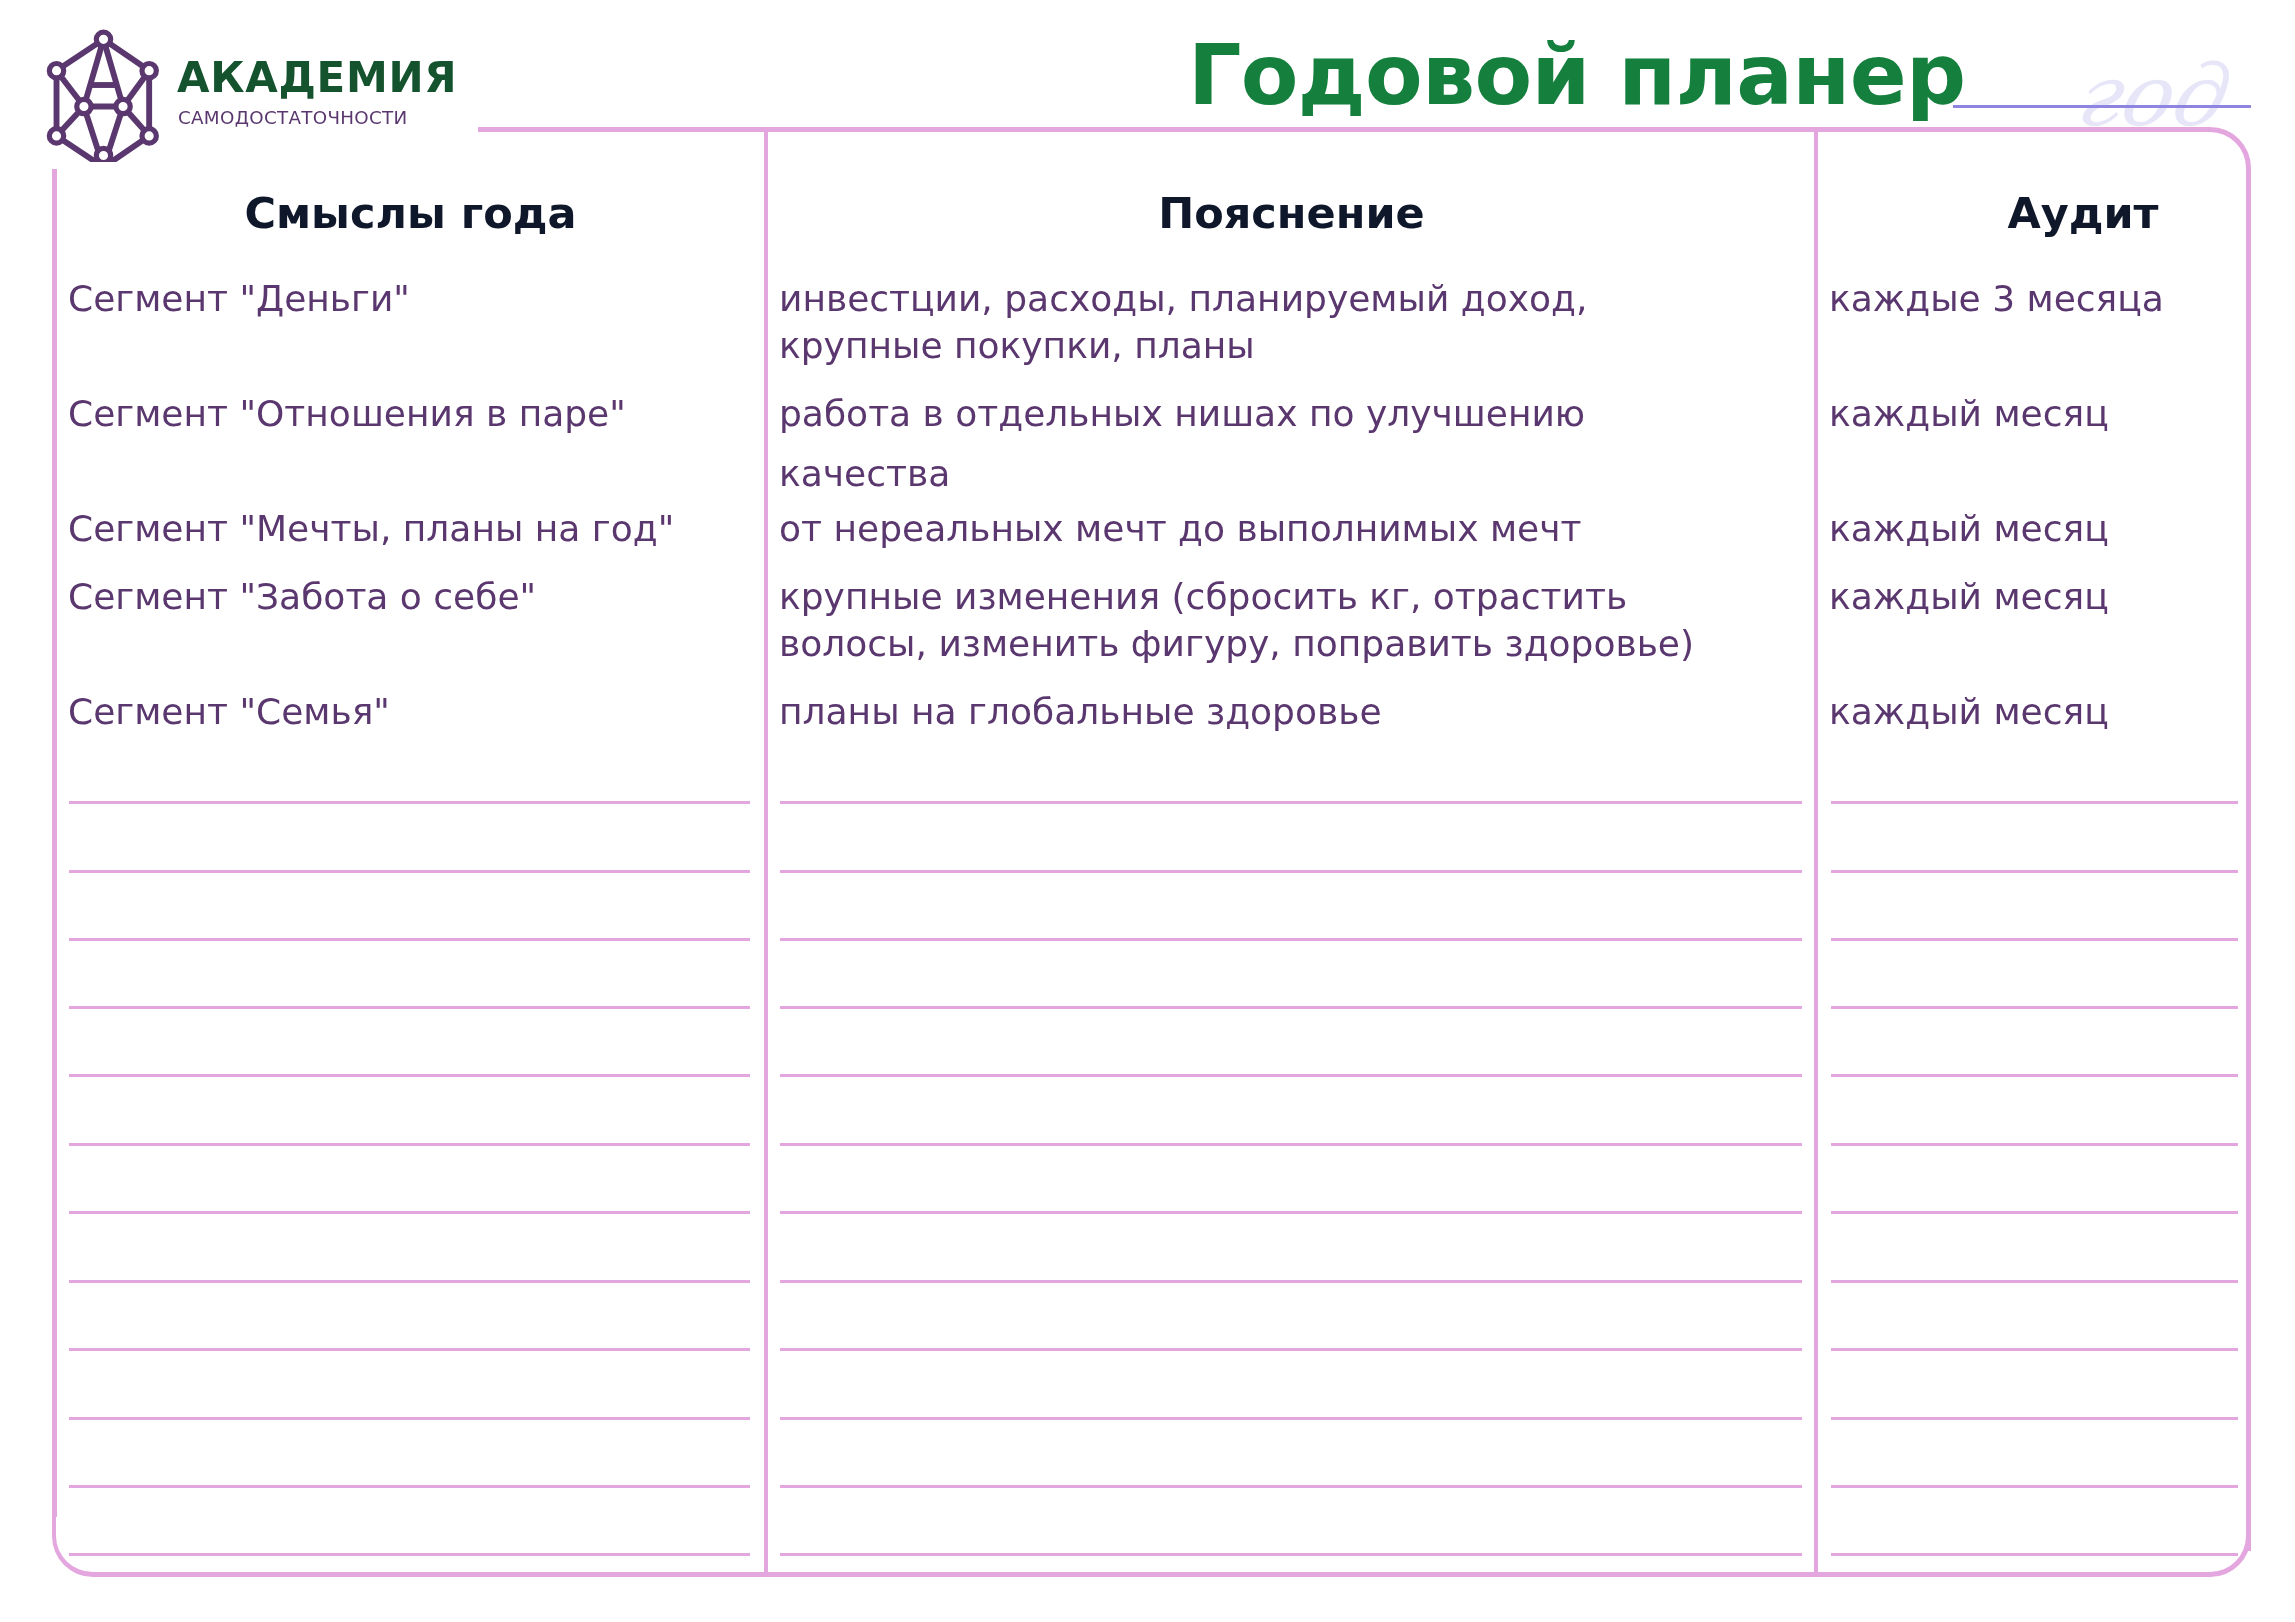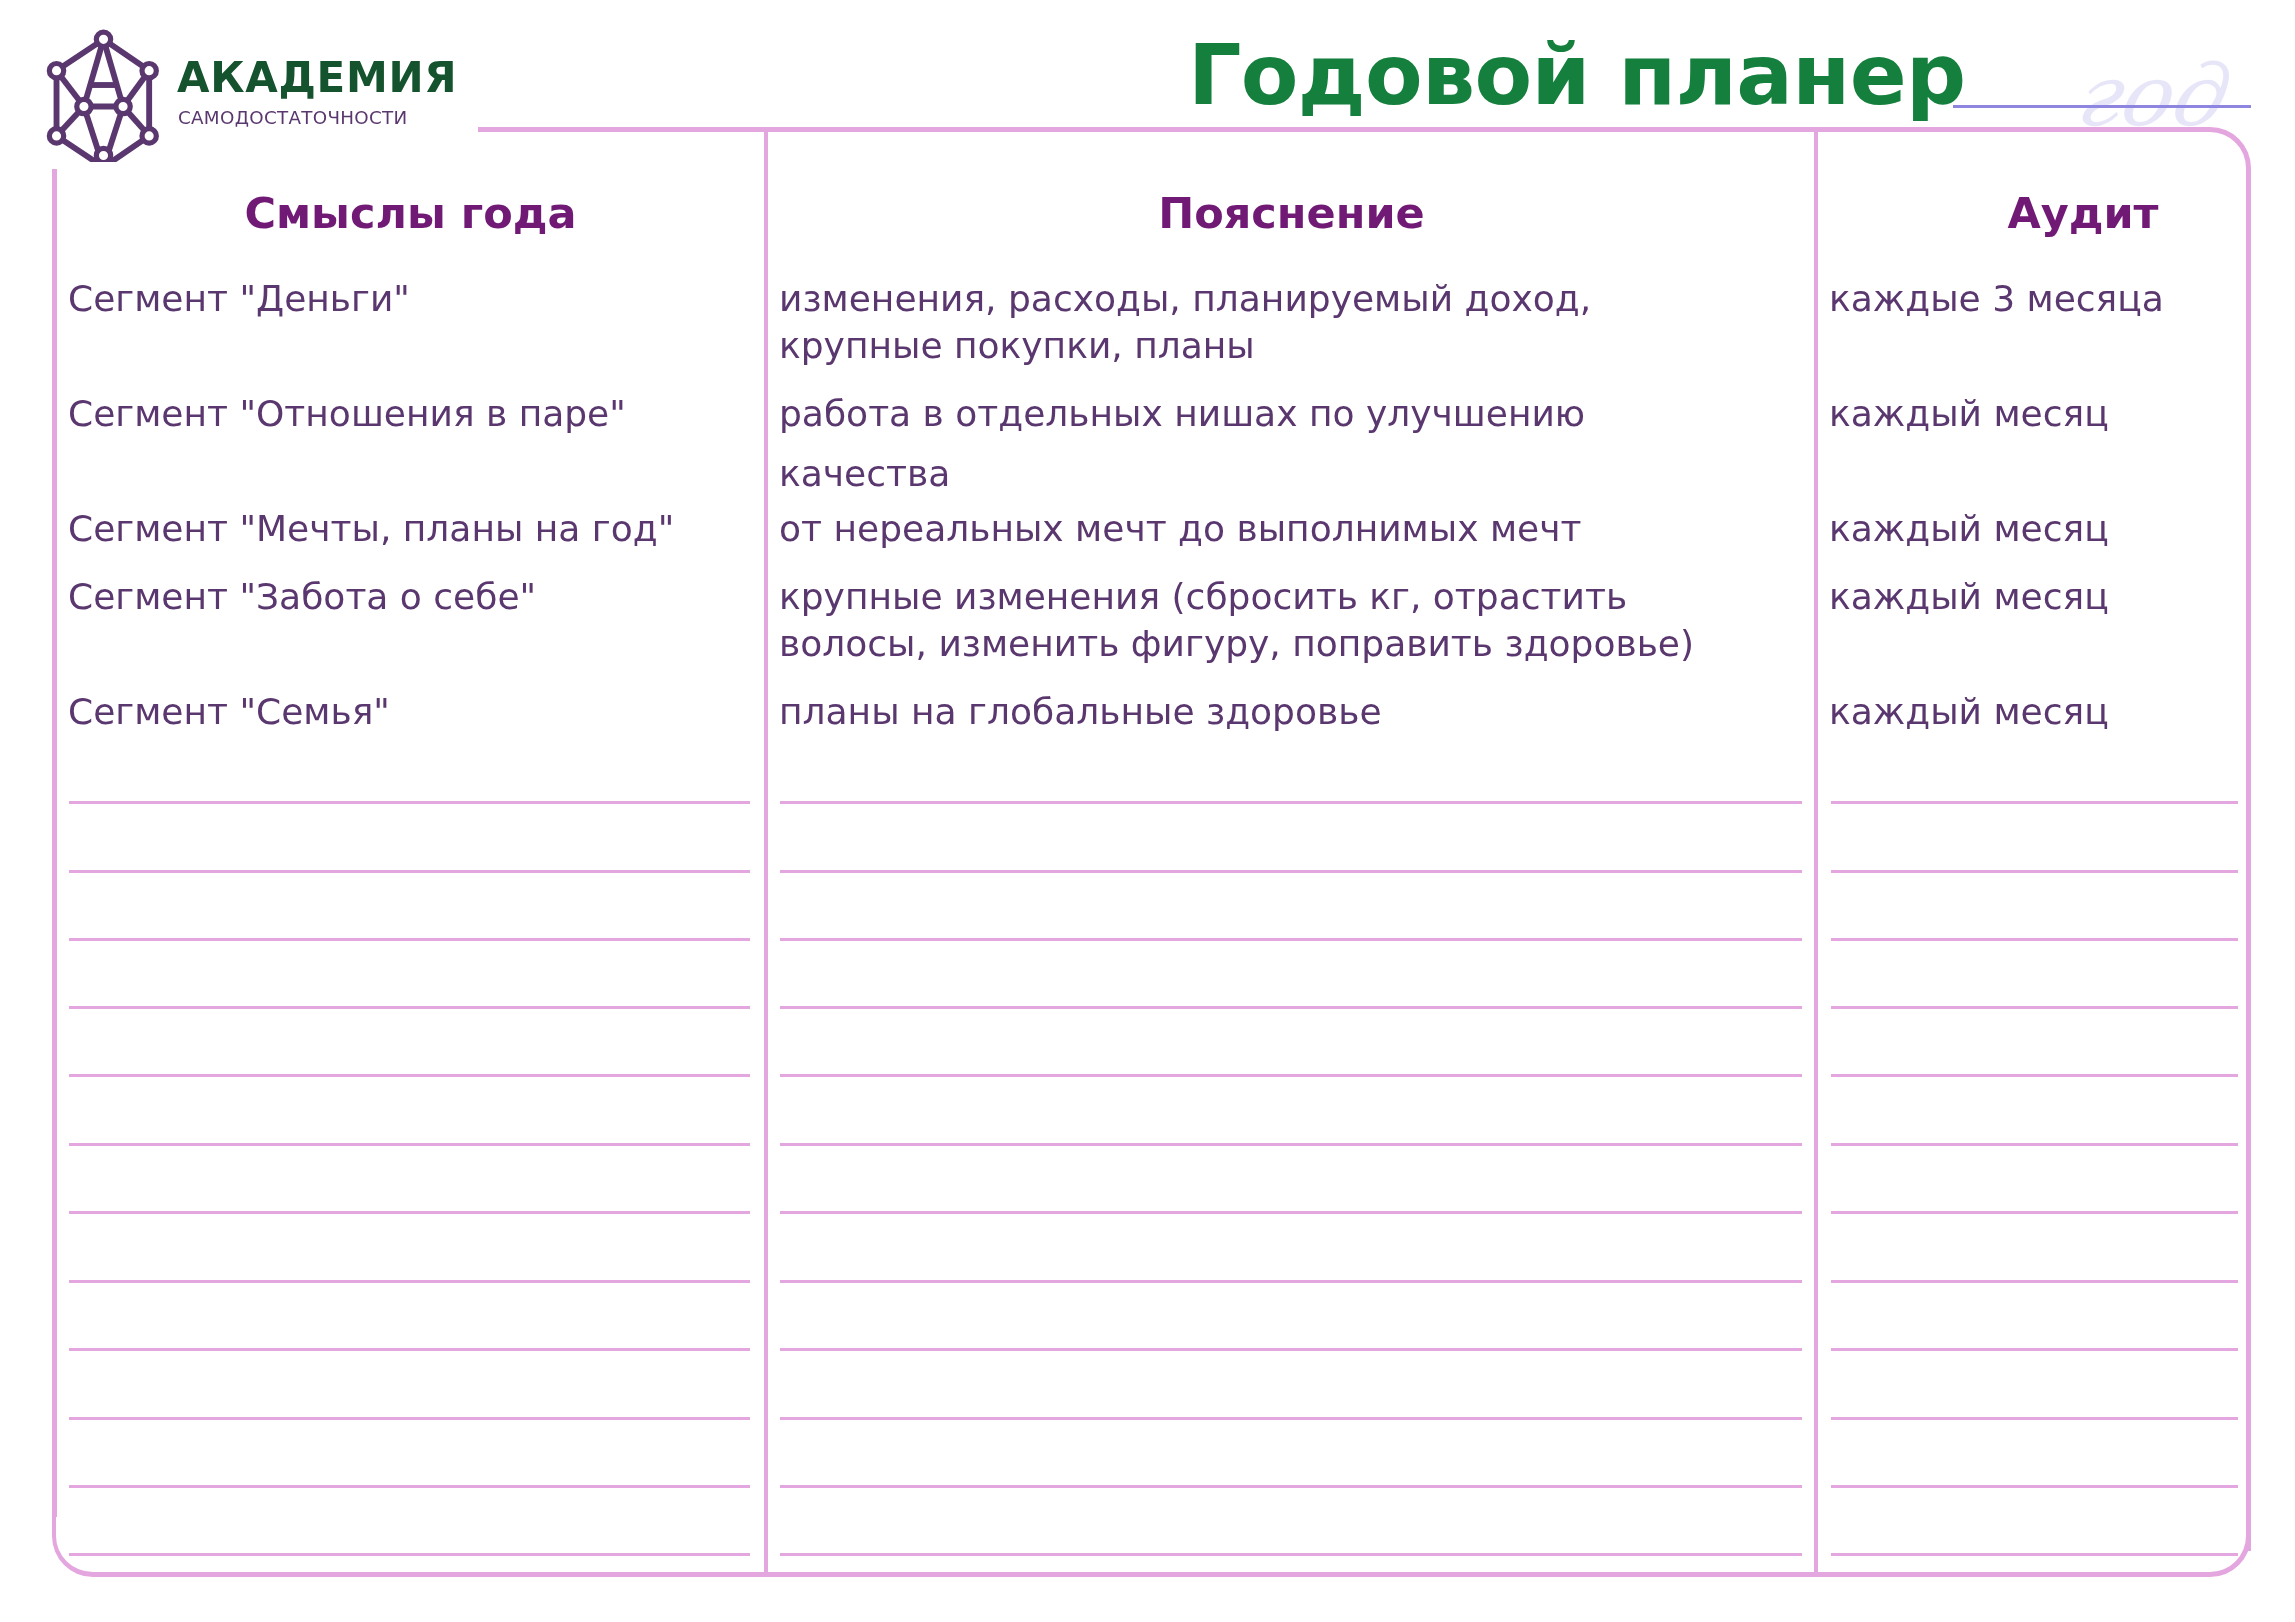--- a/index.html
+++ b/index.html
@@ -23,21 +23,21 @@
   .frame-right { position: absolute; left: 2246px; top: 190px; width: 5.2px; height: 1361px; background: #e4a6df; }
   .frame-corner-br { position: absolute; left: 2186px; top: 1512px; width: 65px; height: 65px;
                      border-bottom: 5.2px solid #e4a6df; border-right: 5.2px solid #e4a6df;
                      border-bottom-right-radius: 41px; box-sizing: border-box; }
   .frame-left { position: absolute; left: 52px; top: 169px; width: 4.6px; height: 1348px; background: #e4a6df; }
   .frame-corner-bl { position: absolute; left: 52px; top: 1512px; width: 65px; height: 65px;
                      border-bottom: 5.2px solid #e4a6df; border-left: 4.6px solid #e4a6df;
                      border-bottom-left-radius: 41px; box-sizing: border-box; }
   .frame-bottom { position: absolute; left: 115px; top: 1572px; width: 2074px; height: 5.2px; background: #e4a6df; }
   .divider { position: absolute; top: 130px; width: 3.9px; height: 1446px; background: #e4a6df; }
-  .col-header { position: absolute; top: 188px; font-size: 43px; font-weight: bold; color: #701a75; text-align: center; }
+  .col-header { position: absolute; top: 188px; font-size: 43px; font-weight: bold; color: #0f172a; text-align: center; }
   .cell { position: absolute; font-size: 36px; line-height: 47px; color: #5a376e; white-space: nowrap; }
   .rule { position: absolute; height: 2.6px; background: #e4a6df; }
 </style>
 </head>
 <body>
 
 <div class="logo">
   <svg width="131" height="137" viewBox="0 0 200 210">
     <g fill="none" stroke="#5a376e" stroke-width="9">
       <polyline points="100,22 28,70 28,170 100,218"></polyline>
@@ -81,21 +81,21 @@
 <div class="frame-bottom"></div>
 <div class="divider" style="left:764px"></div>
 <div class="divider" style="left:1814px"></div>
 
 <div class="col-header" style="left:57px;width:707px">Смыслы года</div>
 <div class="col-header" style="left:768px;width:1047px">Пояснение</div>
 <div class="col-header" style="left:1867px;width:432px">Аудит</div>
 
 <div>
   <div class="cell" style="left:68px;top:275px">Сегмент "Деньги"</div>
-  <div class="cell" style="left:779px;top:275px">изменения, расходы, планируемый доход,</div>
+  <div class="cell" style="left:779px;top:275px">инвестции, расходы, планируемый доход,</div>
   <div class="cell" style="left:779px;top:322px">крупные покупки, планы</div>
   <div class="cell" style="left:1829px;top:275px">каждые 3 месяца</div>
 </div>
 <div>
   <div class="cell" style="left:68px;top:390px">Сегмент "Отношения в паре"</div>
   <div class="cell" style="left:779px;top:390px">работа в отдельных нишах по улучшению</div>
   <div class="cell" style="left:779px;top:450px">качества</div>
   <div class="cell" style="left:1829px;top:390px">каждый месяц</div>
 </div>
 <div>

